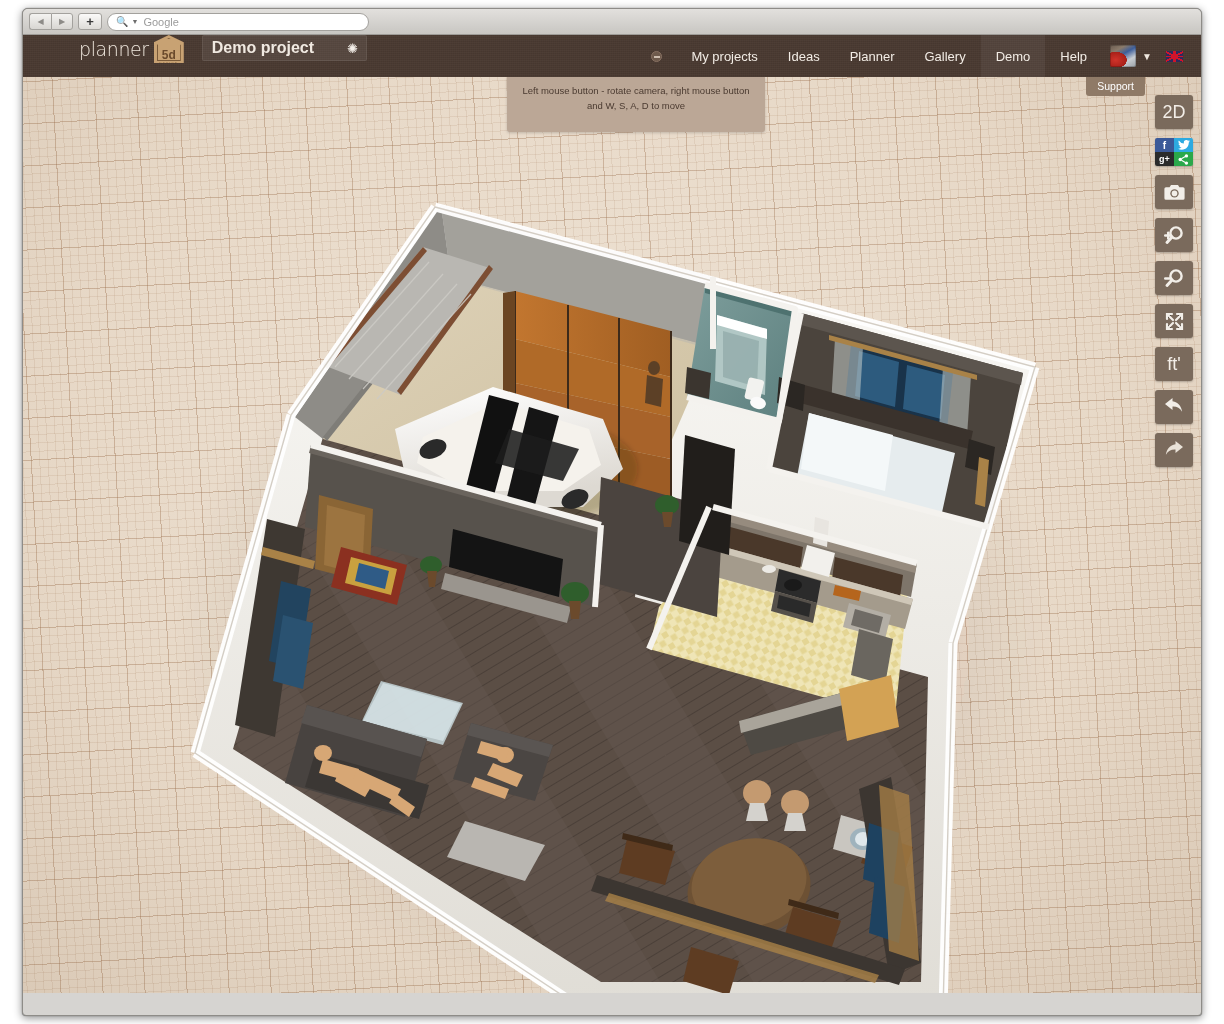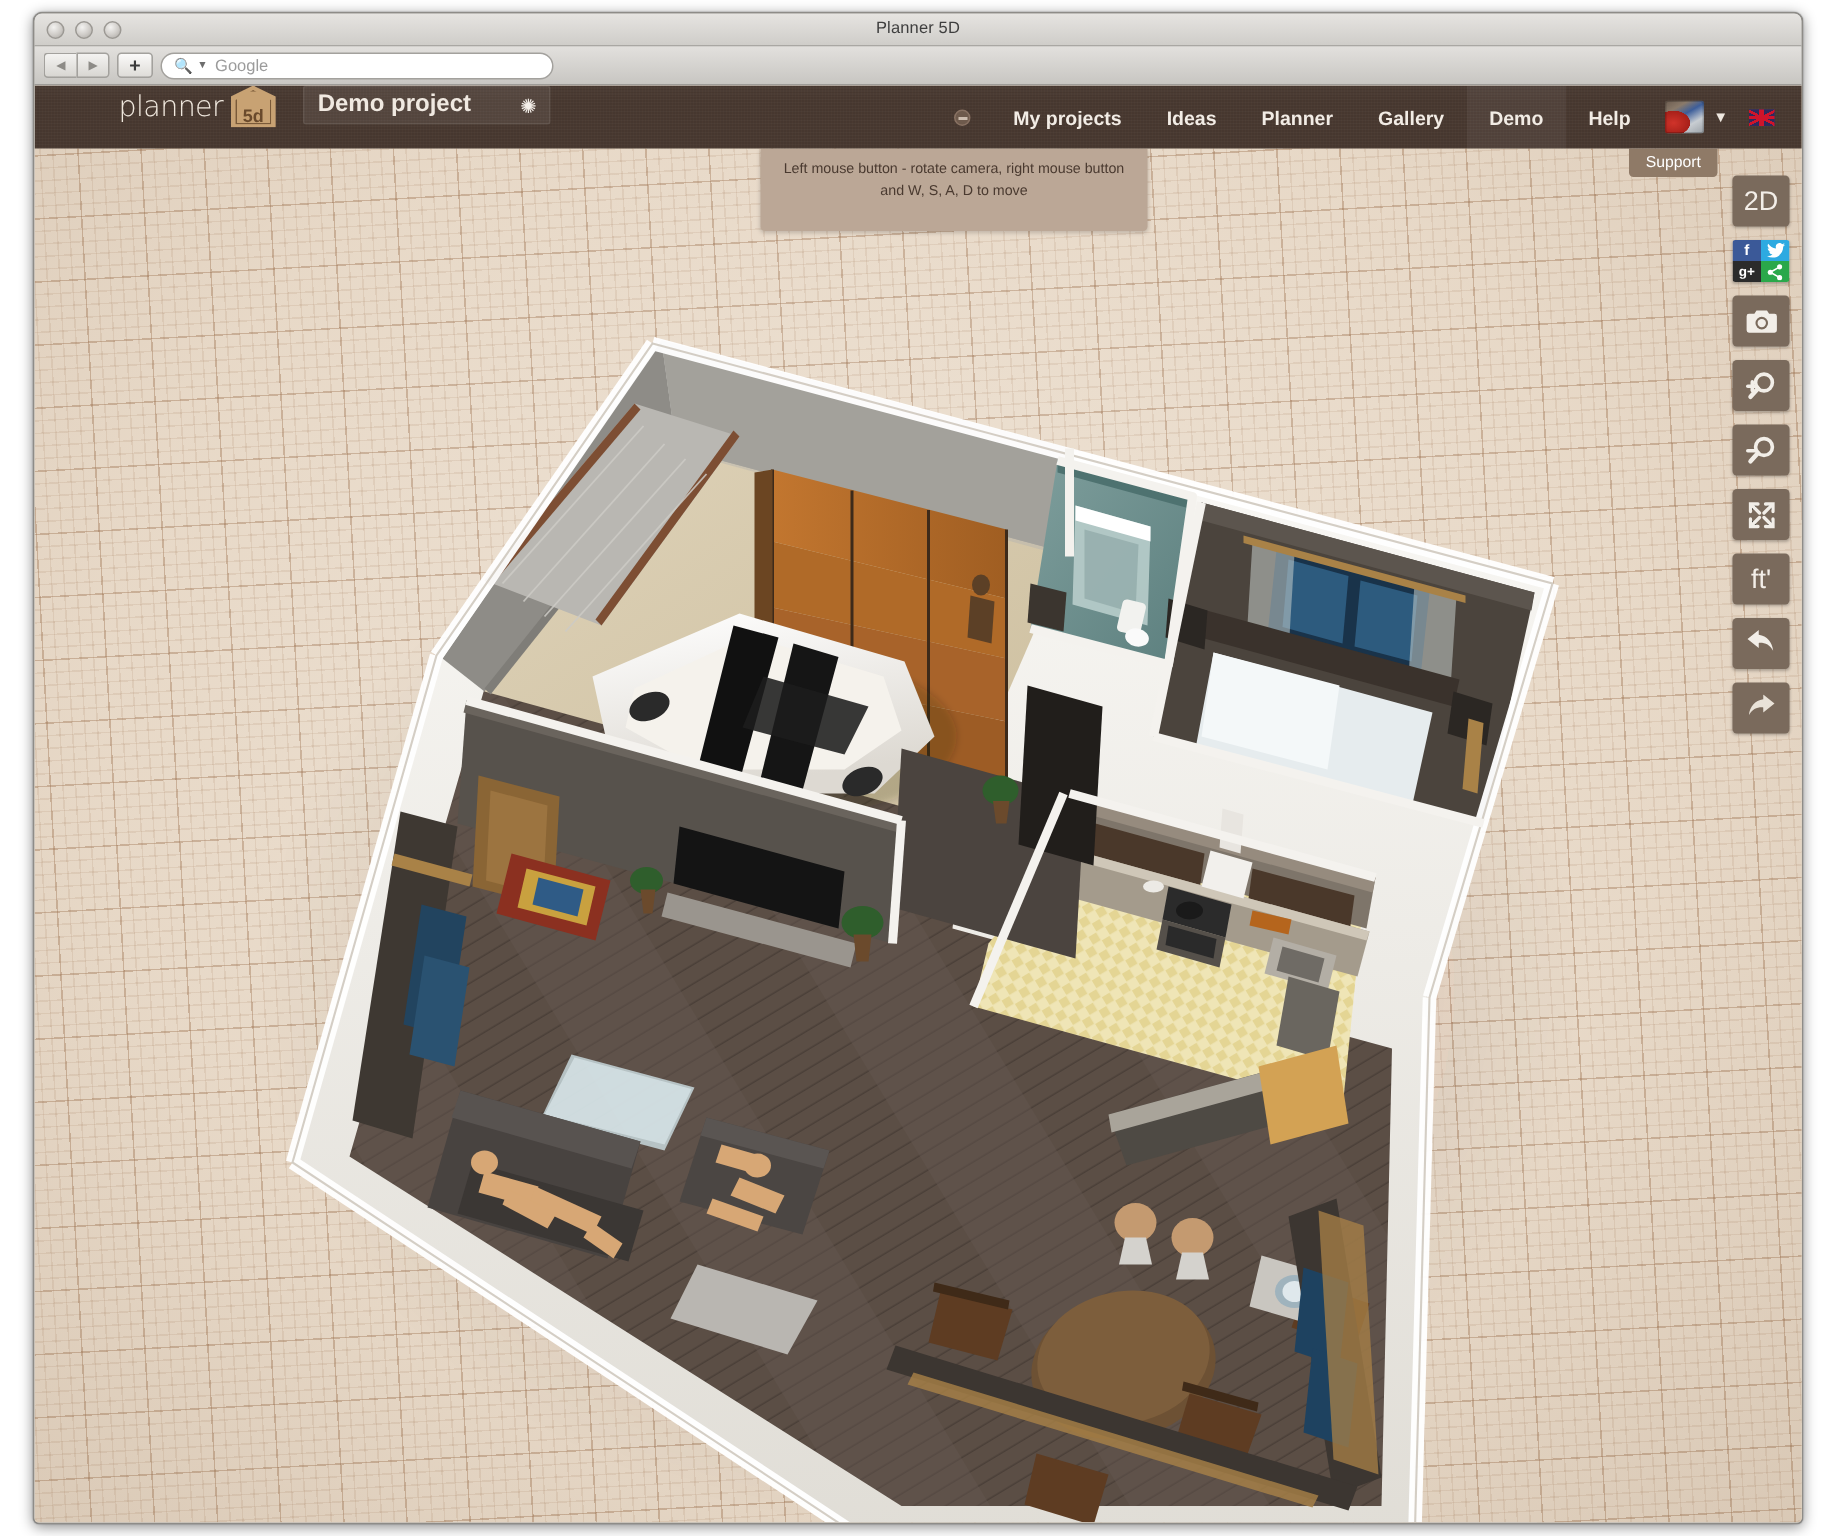--- a/index.html
+++ b/index.html
@@ -153,21 +153,20 @@
     padding:0 8px 0 9px;
   }
   #project-name{ font-size:16px; font-weight:bold; color:#f0e9e1; }
   #project-gear{ font-size:13px; color:#f4efe9; line-height:1;}
 
   #navlinks{ margin-left:auto; display:flex; align-items:stretch; height:42px; }
   .navlink{
     display:flex;align-items:center; padding:0 15px;
     font-size:13px; color:#f2ece5; cursor:pointer;
     white-space:nowrap;
-    font-weight:bold;
   }
   .navlink.active{ background:rgba(255,255,255,.055); }
   #nav-dot{
     width:11px;height:11px;border-radius:50%;
     background:#6e5a4c; border:1px solid #887162;
     margin:0 14px 0 0;
     align-self:center;
     position:relative;
   }
   #nav-dot:after{
@@ -273,28 +272,20 @@
     pointer-events:none;
   }
 </style>
 </head>
 <body>
 
 <div id="desktop">
 
   <div id="browser-window">
 
-    <div id="titlebar">
-      <div class="traffic">
-        <div class="tl"></div>
-        <div class="tl"></div>
-        <div class="tl"></div>
-      </div>
-      <div id="window-title">Planner 5D</div>
-    </div>
 
     <div id="toolbar">
       <div class="navbtns">
         <div class="navbtn">◀</div>
         <div class="navbtn">▶</div>
       </div>
       <div id="plus-btn">+</div>
       <div id="search-field">
         <span id="search-icon-glyph">🔍</span>
         <span id="search-caret">▼</span>

